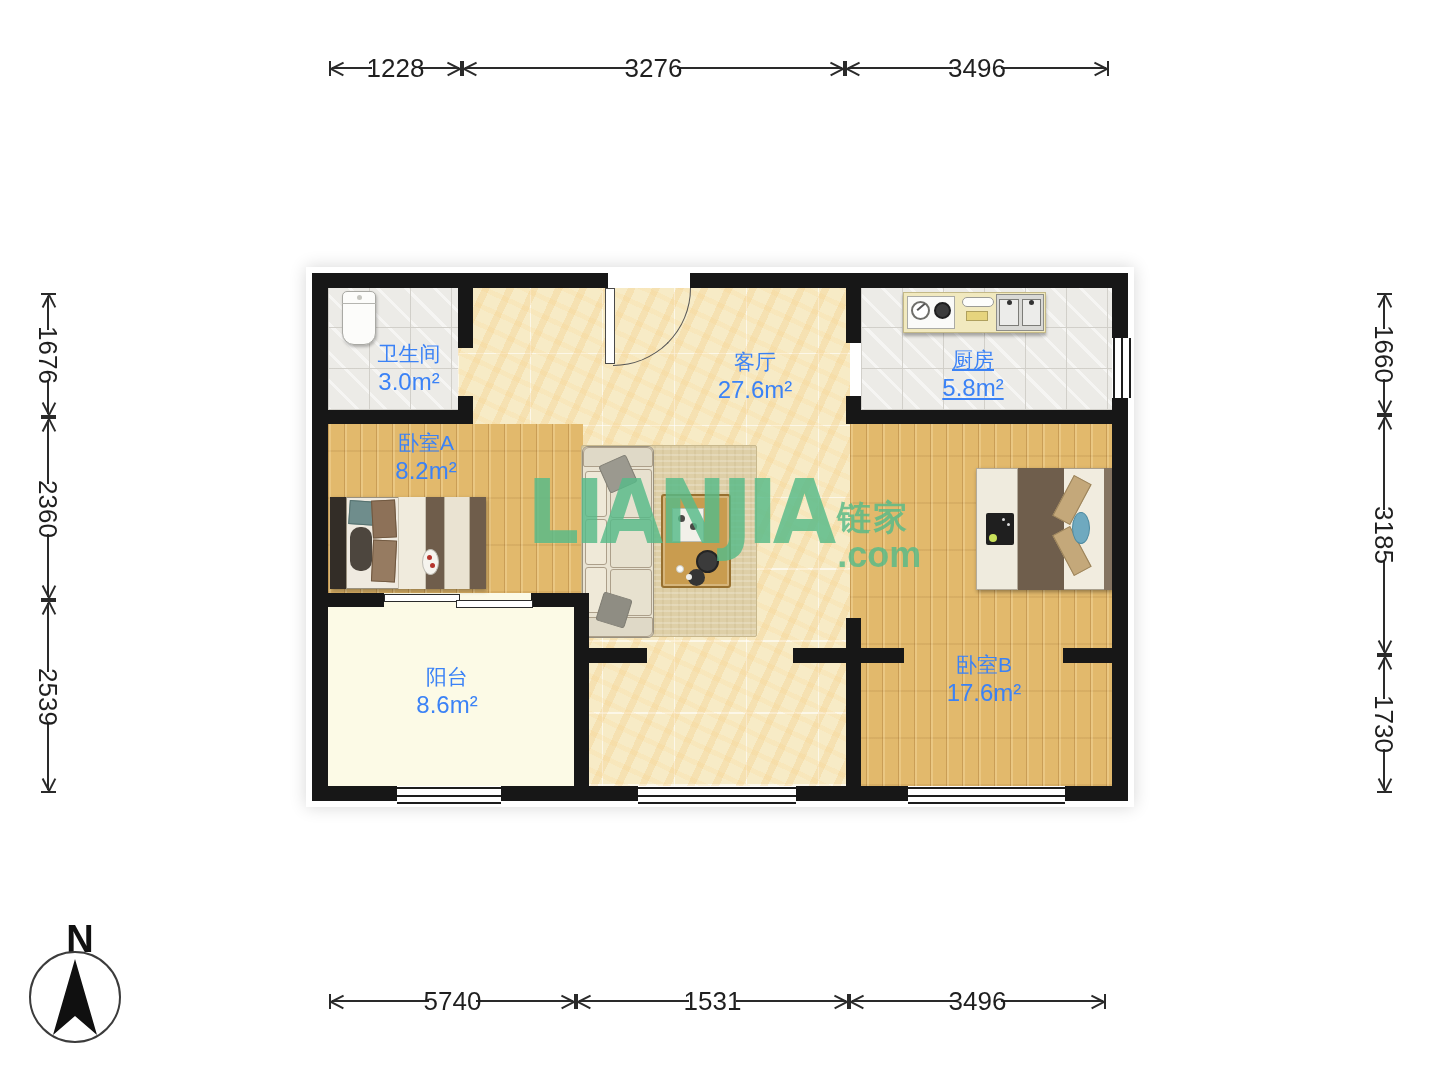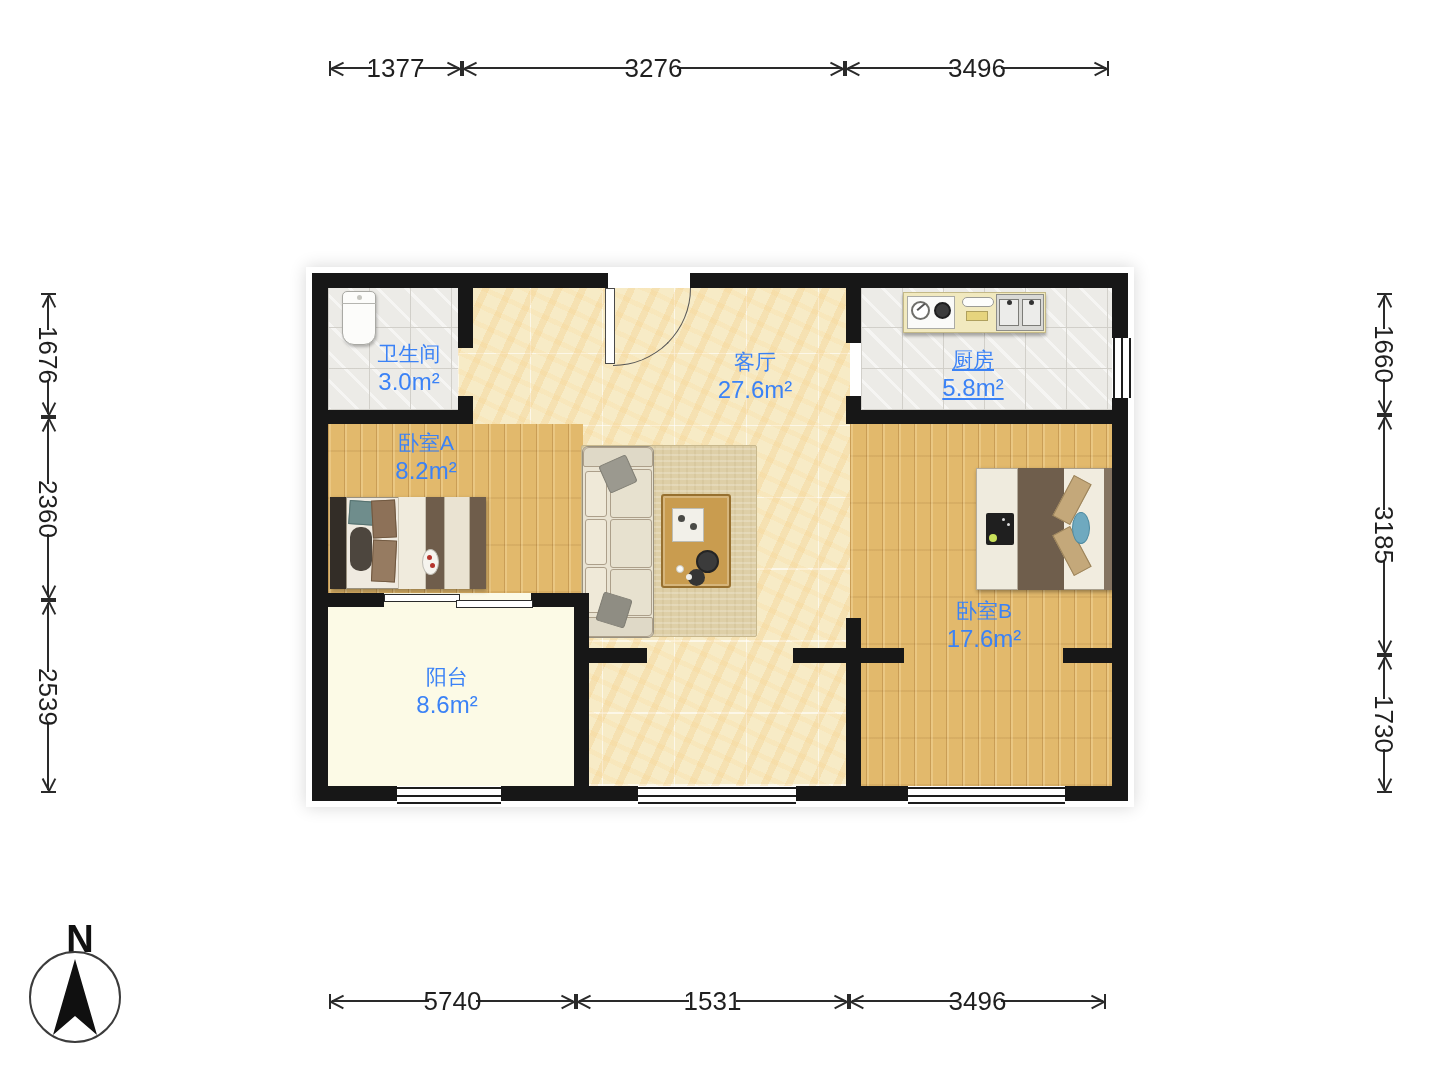--- a/index.html
+++ b/index.html
@@ -214,35 +214,42 @@
     <span class="ra">27.6m²</span>
   </div>
   <div class="room-label" style="left:973px;top:347px;text-decoration:underline;">
     <span class="rn">厨房</span>
     <span class="ra">5.8m²</span>
   </div>
   <div class="room-label" style="left:426px;top:430px;">
     <span class="rn">卧室A</span>
     <span class="ra">8.2m²</span>
   </div>
-  <div class="room-label" style="left:984px;top:598px;">
+  <div class="room-label" style="left:984px;top:652px;">
     <span class="rn">卧室B</span>
     <span class="ra">17.6m²</span>
   </div>
   <div class="room-label" style="left:447px;top:664px;">
     <span class="rn">阳台</span>
     <span class="ra">8.6m²</span>
   </div>
 
+  <div class="wm">
+    <span class="latin">LIANJIA</span>
+    <span class="side">
+      <span class="cjk">链家</span>
+      <span class="tld">.com</span>
+    </span>
+  </div>
 
   <div class="hdim" style="left:329px;top:60px;width:133px;">
     <span class="tick"></span>
       <span class="ah l"></span>
       <span class="line"></span>
-    <span class="dlabel">1377</span>
+    <span class="dlabel">1228</span>
     <span class="line"></span>
       <span class="ah r"></span>
       <span class="tick"></span>
   </div>
   <div class="hdim" style="left:462px;top:60px;width:383px;">
     <span class="tick"></span>
       <span class="ah l"></span>
       <span class="line"></span>
     <span class="dlabel">3276</span>
     <span class="line"></span>

